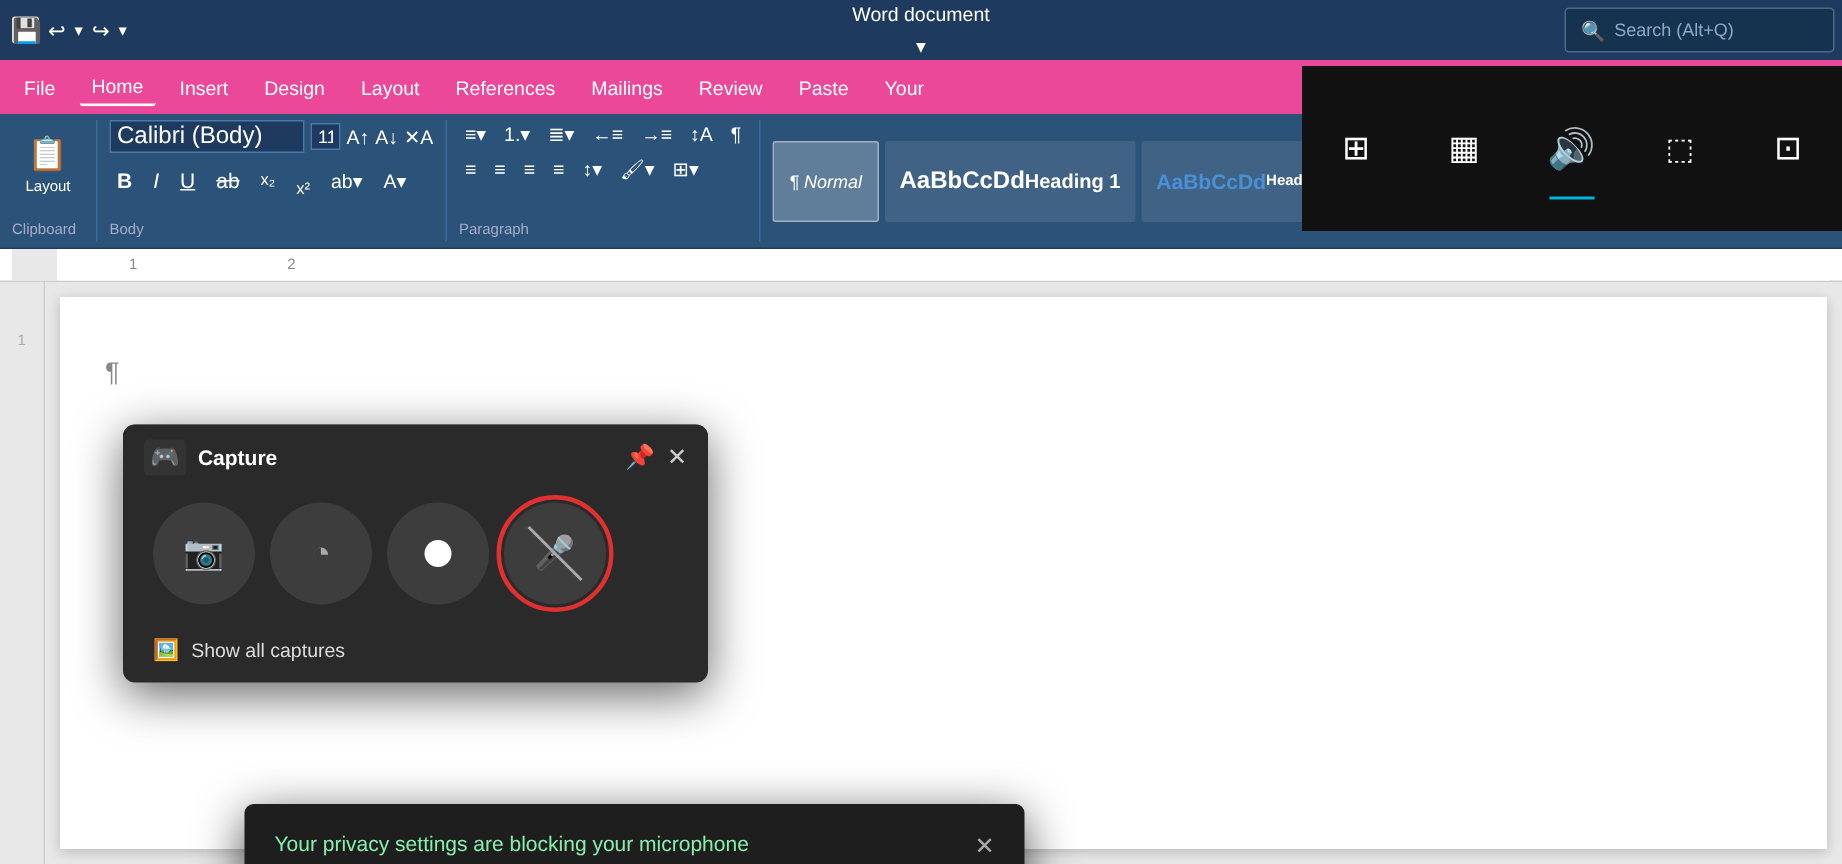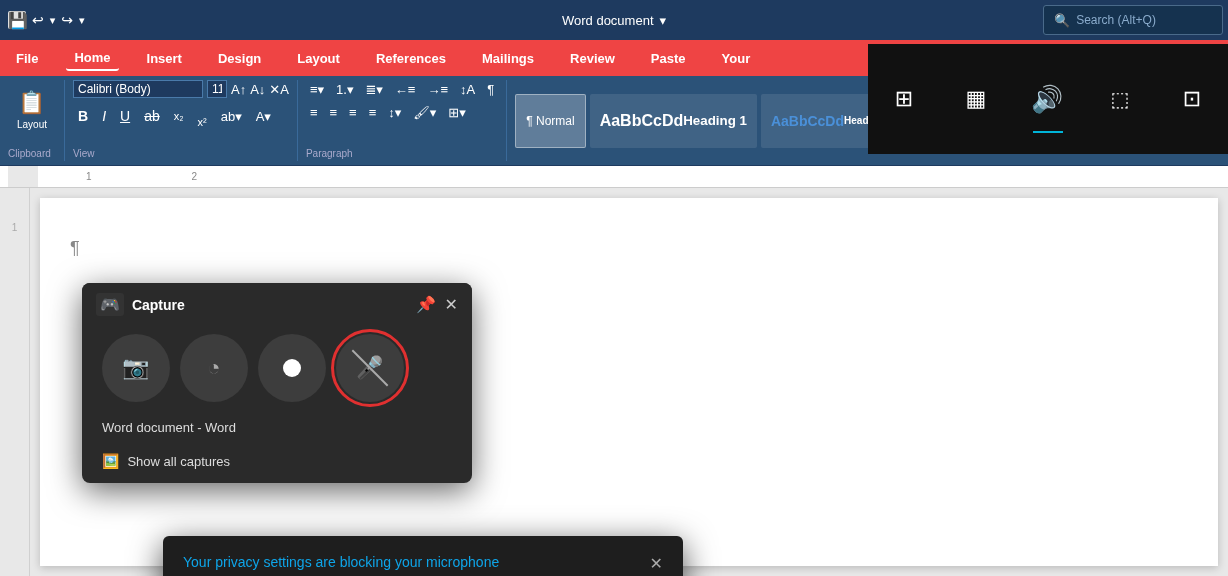--- a/index.html
+++ b/index.html
@@ -13,20 +13,21 @@
       align-items: center;
       justify-content: center;
       position: relative;
     }
     .title-bar-title {
       color: white;
       font-size: 13px;
       display: flex;
       align-items: center;
       gap: 6px;
+      flex-direction: column;
     }
     .title-bar-left {
       position: absolute;
       left: 8px;
       display: flex;
       align-items: center;
       gap: 6px;
     }
     .tb-icon {
       width: 18px; height: 18px;
@@ -92,26 +93,25 @@
     .xbox-icon {
       width: 36px; height: 36px;
       display: flex; align-items: center; justify-content: center;
       color: white;
       font-size: 22px;
     }
 
     
     .menu-bar {
       height: 36px;
-      background: #ef4444;
+      background: #ec4899;
       display: flex;
       align-items: center;
       padding: 0 8px;
-      gap: 20px;
-      font-weight: bold;
+      gap: 8px;
     }
     .menu-item {
       color: white;
       font-size: 13px;
       padding: 4px 8px;
       cursor: pointer;
       border-radius: 3px;
     }
     .menu-item.active { border-bottom: 2px solid white; }
 
@@ -191,20 +191,21 @@
       border-radius: 2px;
       height: 54px;
       display: flex;
       align-items: center;
       justify-content: center;
       min-width: 70px;
     }
     .style-btn.selected {
       background: rgba(255,255,255,0.25);
       border: 1px solid rgba(255,255,255,0.4);
+      font-style: italic;
     }
     .style-btn.heading1 { font-size: 16px; font-weight: bold; }
     .style-btn.heading2 { font-size: 14px; font-weight: bold; }
 
     
     .ruler {
       height: 22px;
       background: white;
       border-bottom: 1px solid #ccc;
       display: flex;
@@ -330,21 +331,21 @@
       padding: 18px 20px 20px;
       box-shadow: 0 8px 32px rgba(0,0,0,0.7);
     }
     .notification-header {
       display: flex;
       align-items: flex-start;
       justify-content: space-between;
       margin-bottom: 24px;
     }
     .notification-title {
-      color: #0ea5e9;
+      color: #86efac;
       font-size: 14px;
       font-weight: 400;
     }
     .notification-close {
       color: #aaa;
       font-size: 16px;
       cursor: pointer;
       background: none;
       border: none;
     }
@@ -415,37 +416,37 @@
   <div class="ribbon-group">
     <div class="ribbon-large-btn">
       <span class="ribbon-large-icon">📋</span>
       <span>Layout</span>
     </div>
     <span class="ribbon-group-label">Clipboard</span>
   </div>
 
   <div class="ribbon-group" style="flex-direction:column;justify-content:center;gap:4px;min-width:220px;">
     <div class="ribbon-row">
-      <input class="font-name-box" value="Calibri (Body)" style="background: rgb(30, 58, 95); border: 1px solid rgb(74, 122, 170); color: white; font-size: 12px; padding: 1px 4px; width: 130px;">
+      <input class="font-name-box" value="Calibri (Body)" style="background: rgb(30, 58, 95); border: 1px solid rgb(74, 122, 170); color: white; font-size: 16px; padding: 1px 4px; width: 130px;">
       <input class="font-size-box" value="11" style="background: rgb(30, 58, 95); border: 1px solid rgb(74, 122, 170); color: white; font-size: 12px; padding: 1px 4px; width: 20px;">
       <span style="color:white;font-size:13px;cursor:pointer;">A↑</span>
       <span style="color:white;font-size:13px;cursor:pointer;">A↓</span>
       <span style="color:white;font-size:13px;cursor:pointer;">✕A</span>
     </div>
     <div class="ribbon-row">
       <span style="color:white;font-weight:bold;font-size:14px;cursor:pointer;padding:2px 5px;">B</span>
       <span style="color:white;font-style:italic;font-size:14px;cursor:pointer;padding:2px 5px;">I</span>
       <span style="color:white;text-decoration:underline;font-size:14px;cursor:pointer;padding:2px 5px;">U</span>
       <span style="color:white;text-decoration:line-through;font-size:14px;cursor:pointer;padding:2px 5px;">ab</span>
       <span style="color:white;font-size:11px;cursor:pointer;padding:2px 5px;">x₂</span>
       <span style="color:white;font-size:11px;cursor:pointer;padding:2px 5px;margin-top:12px;">x²</span>
       <span style="color:white;font-size:13px;cursor:pointer;padding:2px 5px;">ab▾</span>
       <span style="color:white;font-size:13px;cursor:pointer;padding:2px 5px;">A▾</span>
     </div>
-    <span class="ribbon-group-label">View</span>
+    <span class="ribbon-group-label">Body</span>
   </div>
 
   <div class="ribbon-group" style="flex-direction:column;justify-content:center;gap:4px;min-width:180px;">
     <div class="ribbon-row">
       <span style="color:white;font-size:13px;cursor:pointer;padding:2px 4px;">≡▾</span>
       <span style="color:white;font-size:13px;cursor:pointer;padding:2px 4px;">1.▾</span>
       <span style="color:white;font-size:13px;cursor:pointer;padding:2px 4px;">≣▾</span>
       <span style="color:white;font-size:13px;cursor:pointer;padding:2px 4px;">←≡</span>
       <span style="color:white;font-size:13px;cursor:pointer;padding:2px 4px;">→≡</span>
       <span style="color:white;font-size:13px;cursor:pointer;padding:2px 4px;">↕A</span>
@@ -510,21 +511,20 @@
       <div class="capture-btn">
         <span style="font-size:22px;color:white;width:18px;height:18px;background:white;border-radius:50%;display:inline-block;"></span>
       </div>
 
       <div class="capture-btn highlighted" style="position:relative;">
         <span style="font-size:22px;color:white;">🎤</span>
 
         <div style="position:absolute;width:2px;height:50px;background:#aaa;transform:rotate(-45deg);top:50%;left:50%;transform:translate(-50%,-50%) rotate(-45deg);"></div>
       </div>
     </div>
-    <div class="capture-window-label">Word document - Word</div>
     <div class="capture-show-all">
       <span style="font-size:14px;">🖼️</span>
       <span>Show all captures</span>
     </div>
   </div>
 
   <div class="notification-popup">
     <div class="notification-header">
       <span class="notification-title">Your privacy settings are blocking your microphone</span>
       <button class="notification-close">✕</button>

